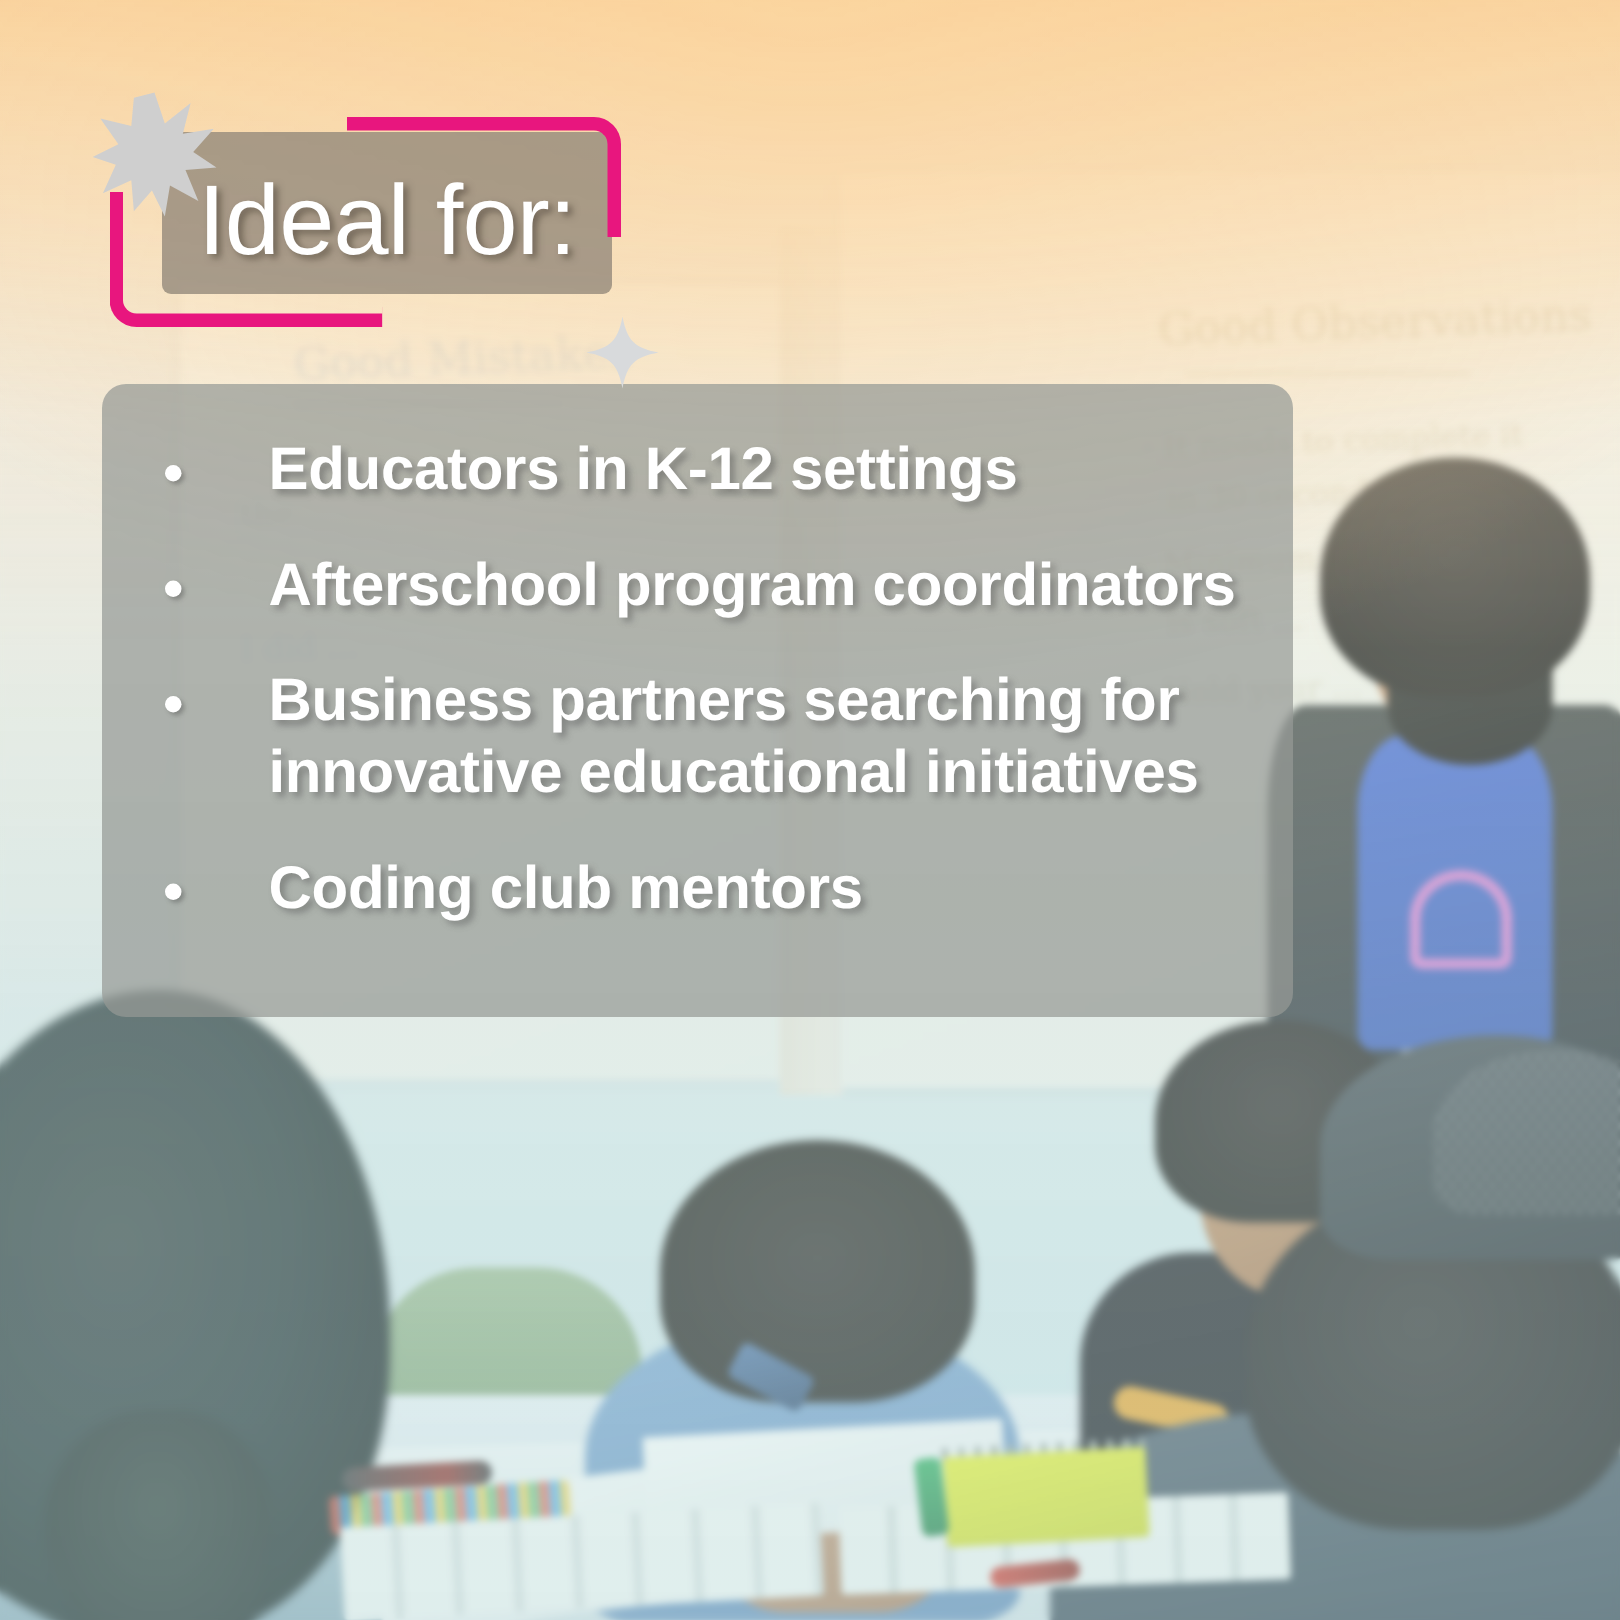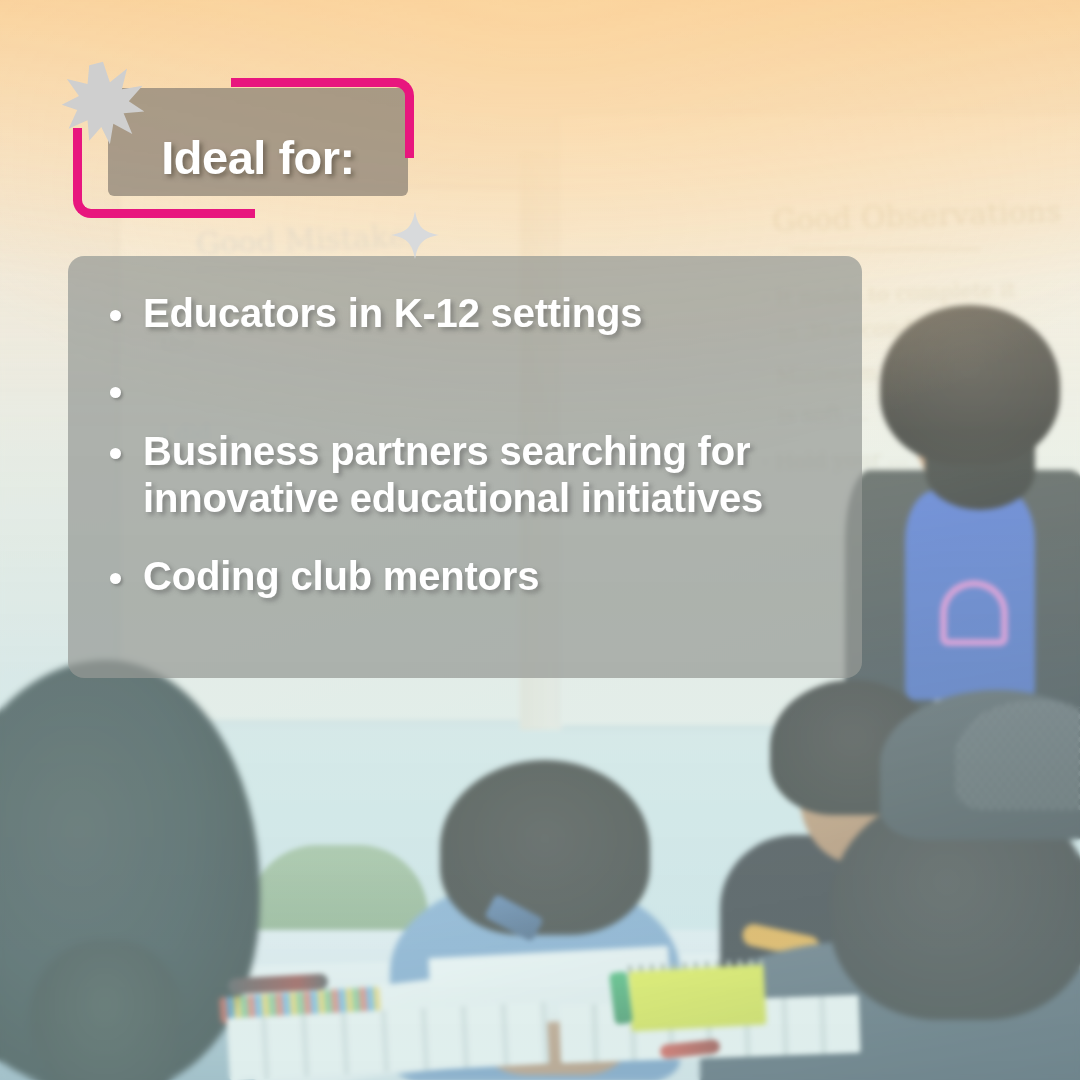--- a/index.html
+++ b/index.html
@@ -151,39 +151,39 @@
       rgba(168,220,228,.30) 100%);}
   .grade2{position:absolute;inset:0;
     background:radial-gradient(120% 80% at 50% 0%, rgba(255,206,140,.55), rgba(255,206,140,0) 55%);}
   .haze{position:absolute;inset:0;background:rgba(238,244,240,.18);}
 
   
   .header-wrap{position:absolute;left:60px;top:60px;width:370px;height:165px;}
   .burst{position:absolute;left:0px;top:0px;width:86px;height:86px;z-index:3;}
   .hdr-box{position:absolute;left:48px;top:28px;width:300px;height:108px;
     background:rgba(150,139,125,.82);border-radius:6px;z-index:2;}
-  .hdr-title{position:absolute;left:0;top:15px;width:100%;height:100%;
+  .hdr-title{position:absolute;left:0;top:4px;width:100%;height:100%;
     display:flex;align-items:center;justify-content:center;
-    color:#fff;font-size:47px;font-weight:bold;letter-spacing:-.5px;
+    color:#fff;font-size:66px;font-weight:normal;letter-spacing:-.5px;
     text-shadow:3px 3px 5px rgba(60,50,40,.5);}
   .brk{position:absolute;z-index:4;}
   .brk-tr{left:171px;top:18px;width:183px;height:80px;
     border-top:9px solid #E8167E;border-right:9px solid #E8167E;
     border-top-right-radius:18px;}
   .brk-bl{left:13px;top:68px;width:182px;height:90px;
     border-bottom:9px solid #E8167E;border-left:9px solid #E8167E;
     border-bottom-left-radius:18px;}
   .spark{position:absolute;left:330px;top:150px;width:50px;height:50px;z-index:3;}
 
   
   .panel{position:absolute;left:68px;top:256px;width:794px;height:422px;
     background:rgba(150,154,150,.72);border-radius:16px;
     padding:34px 30px 30px 34px;}
   .list{list-style:none;margin:0;padding:0;}
-  .item{display:flex;align-items:flex-start;margin-bottom:30px;}
+  .item{display:flex;align-items:flex-start;margin-bottom:30px;gap:36px;}
   .item:last-child{margin-bottom:0;}
   .dot{flex:0 0 auto;width:11px;height:11px;border-radius:50%;
     background:#fff;margin:20px 22px 0 8px;
     box-shadow:2px 2px 3px rgba(60,60,60,.35);}
   .txt{color:#fff;font-size:40px;font-weight:bold;line-height:1.18;
     letter-spacing:-.2px;text-shadow:3px 3px 5px rgba(70,70,70,.45);}
 </style>
 </head>
 <body>
 
@@ -278,20 +278,21 @@
   </div>
 
   <div class="panel">
     <ul class="list">
       <li class="item">
         <span class="dot"></span>
         <span class="txt">Educators in K-12 settings</span>
       </li>
       <li class="item">
         <span class="dot"></span>
+        <span class="txt">Afterschool program coordinators</span>
       </li>
       <li class="item">
         <span class="dot"></span>
         <span class="txt">Business partners searching for innovative educational initiatives</span>
       </li>
       <li class="item">
         <span class="dot"></span>
         <span class="txt">Coding club mentors</span>
       </li>
     </ul>

